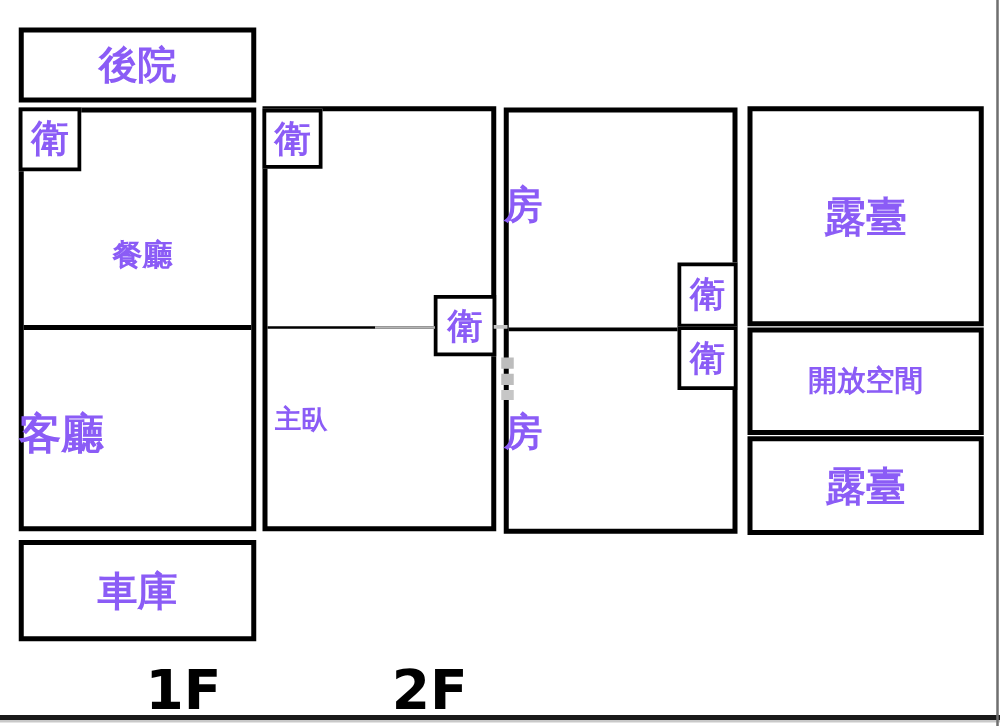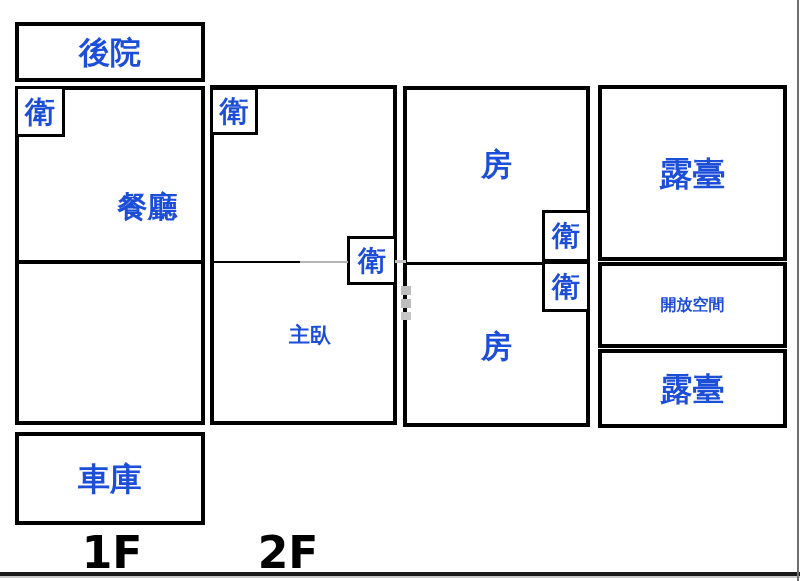--- a/index.html
+++ b/index.html
@@ -7,48 +7,49 @@
     position:relative;width:800px;height:581px;background:#ffffff;
     overflow:hidden;font-family:"DejaVu Sans",sans-serif;color:#000;
   }
   .box{
     position:absolute;box-sizing:border-box;border:4px solid #000;background:#fff;
     display:flex;align-items:center;justify-content:center;
   }
   .box.nofl{display:block;}
   .small{border-width:3px;z-index:3;}
   .lbl{
-    position:absolute;font-weight:bold;line-height:1;text-align:center;
-    white-space:nowrap;color:#1d4ed8;z-index:2;
+    position:absolute;font-weight:bold;line-height:1;text-align:left;
+    white-space:nowrap;color:#8b5cf6;z-index:2;
   }
   .divider{position:absolute;left:0;right:0;background:#000;z-index:1;}
-  .floor-label{position:absolute;font-weight:bold;font-size:44px;line-height:1;width:130px;text-align:center;}
+  .floor-label{position:absolute;font-weight:bold;font-size:44px;line-height:1;width:130px;text-align:right;}
   .wm{position:absolute;z-index:4;}
   .edge{position:absolute;z-index:5;}
 </style>
 </head>
 <body>
 
 <div id="plan">
 
   <div class="box" style="left:15px;top:22px;width:190px;height:60px;">
     <span class="lbl" style="position:static;font-size:31px;">後院</span>
   </div>
 
   <div class="box nofl" style="left:15px;top:86px;width:190px;height:339px;">
     <div class="divider" style="top:170px;height:4px;"></div>
   </div>
 
   <div class="box small" style="left:15px;top:86px;width:50px;height:51px;">
     <span class="lbl" style="position:static;font-size:30px;">衛</span>
   </div>
 
-  <span class="lbl" style="left:90px;top:192px;width:115px;font-size:30px;">餐廳</span>
+  <span class="lbl" style="left:90px;top:192px;width:115px;font-size:24px;">餐廳</span>
+  <span class="lbl" style="left:15px;top:330px;width:190px;font-size:34px;">客廳</span>
 
-  <div class="box" style="left:15px;top:432px;width:190px;height:93px;">
+  <div class="box" style="left:15px;top:432px;width:190px;height:81px;">
     <span class="lbl" style="position:static;font-size:32px;">車庫</span>
   </div>
 
   <div class="box nofl" style="left:210px;top:85px;width:187px;height:340px;">
     <div class="divider" style="top:172px;height:2px;"></div>
 
     <div class="wm" style="left:86px;top:172px;width:48px;height:2px;background:#b5b5b5;"></div>
   </div>
 
   <div class="box small" style="left:210px;top:87px;width:48px;height:48px;">
@@ -73,28 +74,28 @@
   <div class="box small" style="left:542px;top:261px;width:48px;height:51px;">
     <span class="lbl" style="position:static;font-size:28px;">衛</span>
   </div>
 
   <span class="lbl" style="left:403px;top:331px;width:187px;font-size:31px;">房</span>
 
   <div class="box" style="left:598px;top:85px;width:189px;height:176px;">
     <span class="lbl" style="position:static;font-size:33px;">露臺</span>
   </div>
   <div class="box" style="left:598px;top:262px;width:189px;height:86px;">
-    <span class="lbl" style="position:static;font-size:16px;">開放空間</span>
+    <span class="lbl" style="position:static;font-size:23px;">開放空間</span>
   </div>
   <div class="box" style="left:598px;top:349px;width:189px;height:79px;">
     <span class="lbl" style="position:static;font-size:32px;">露臺</span>
   </div>
 
   <span class="floor-label" style="left:47px;top:531px;">1F</span>
-  <span class="floor-label" style="left:223px;top:531px;">2F</span>
+  <span class="floor-label" style="left:244px;top:531px;">2F</span>
 
   <div class="wm" style="left:401px;top:286px;width:10px;height:9px;background:#bdbdbd;"></div>
   <div class="wm" style="left:401px;top:299px;width:10px;height:9px;background:#bdbdbd;"></div>
   <div class="wm" style="left:401px;top:312px;width:10px;height:8px;background:#c6c6c6;"></div>
   <div class="wm" style="left:395px;top:260px;width:11px;height:3px;background:#c2c2c2;"></div>
 
   <div class="edge" style="left:0;top:572px;width:800px;height:4px;background:#1a1a1a;"></div>
   <div class="edge" style="left:0;top:576px;width:800px;height:2px;background:#c9c9c9;"></div>
   <div class="edge" style="left:797px;top:0;width:2px;height:581px;background:#6f6f6f;"></div>
 

